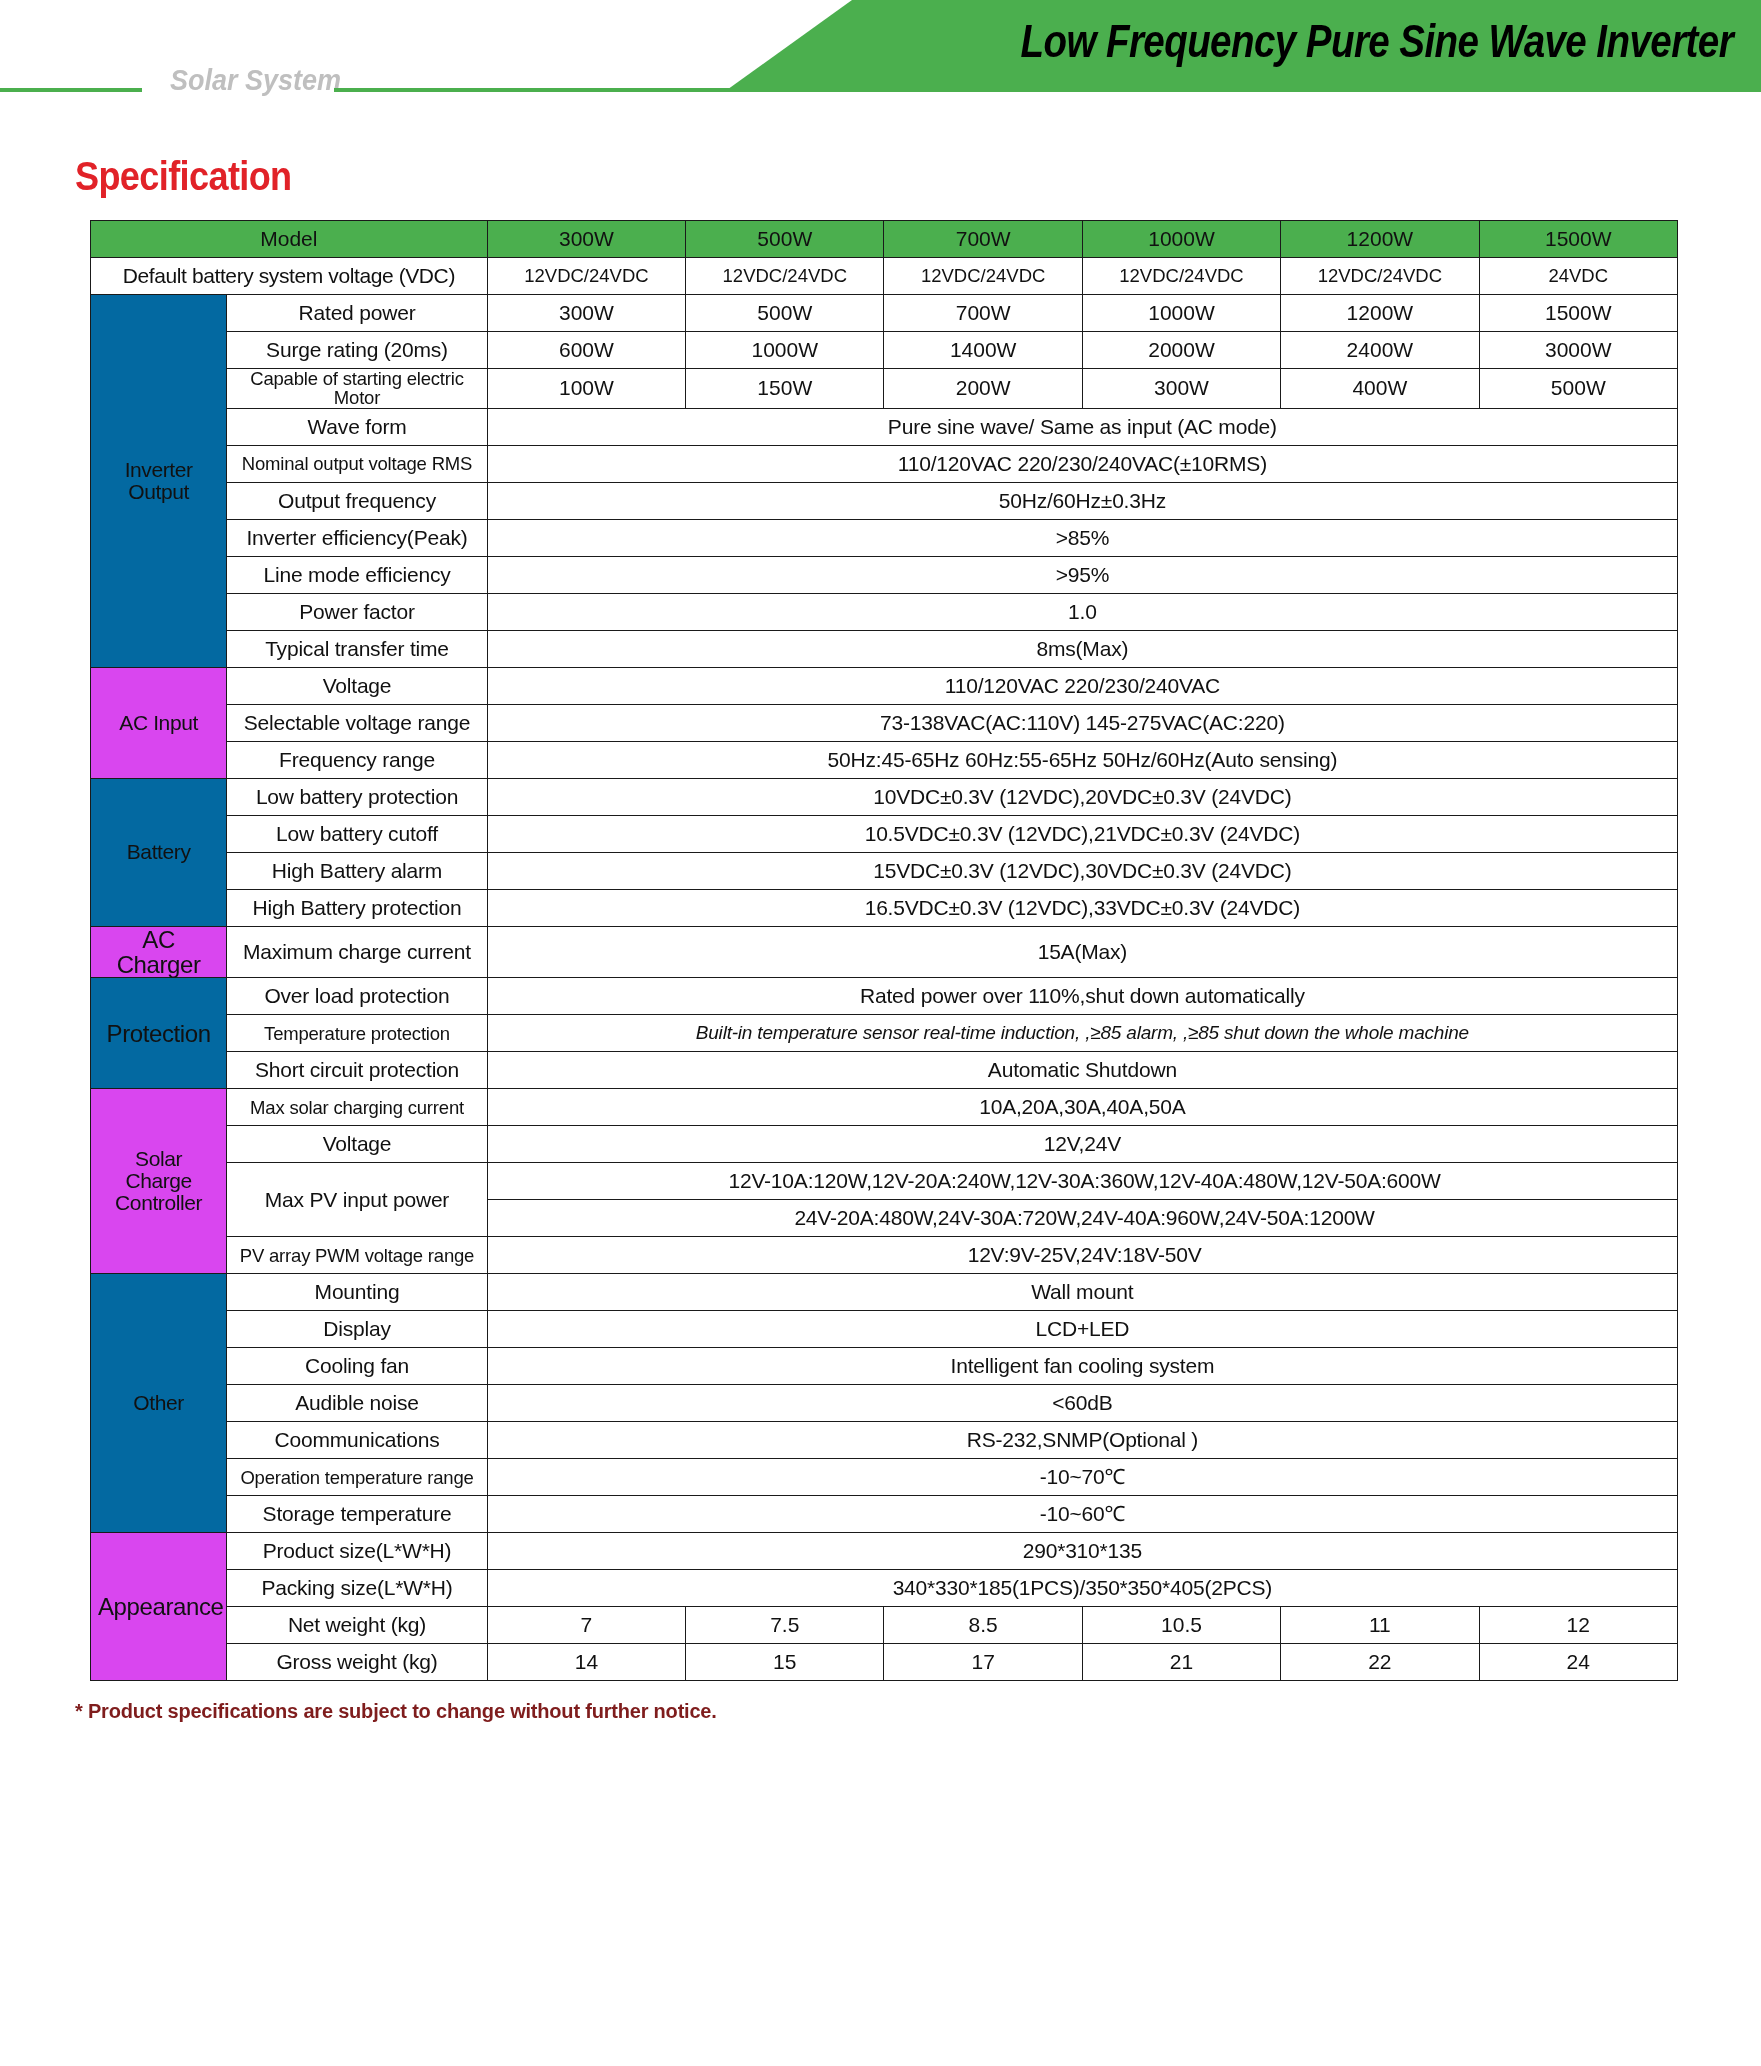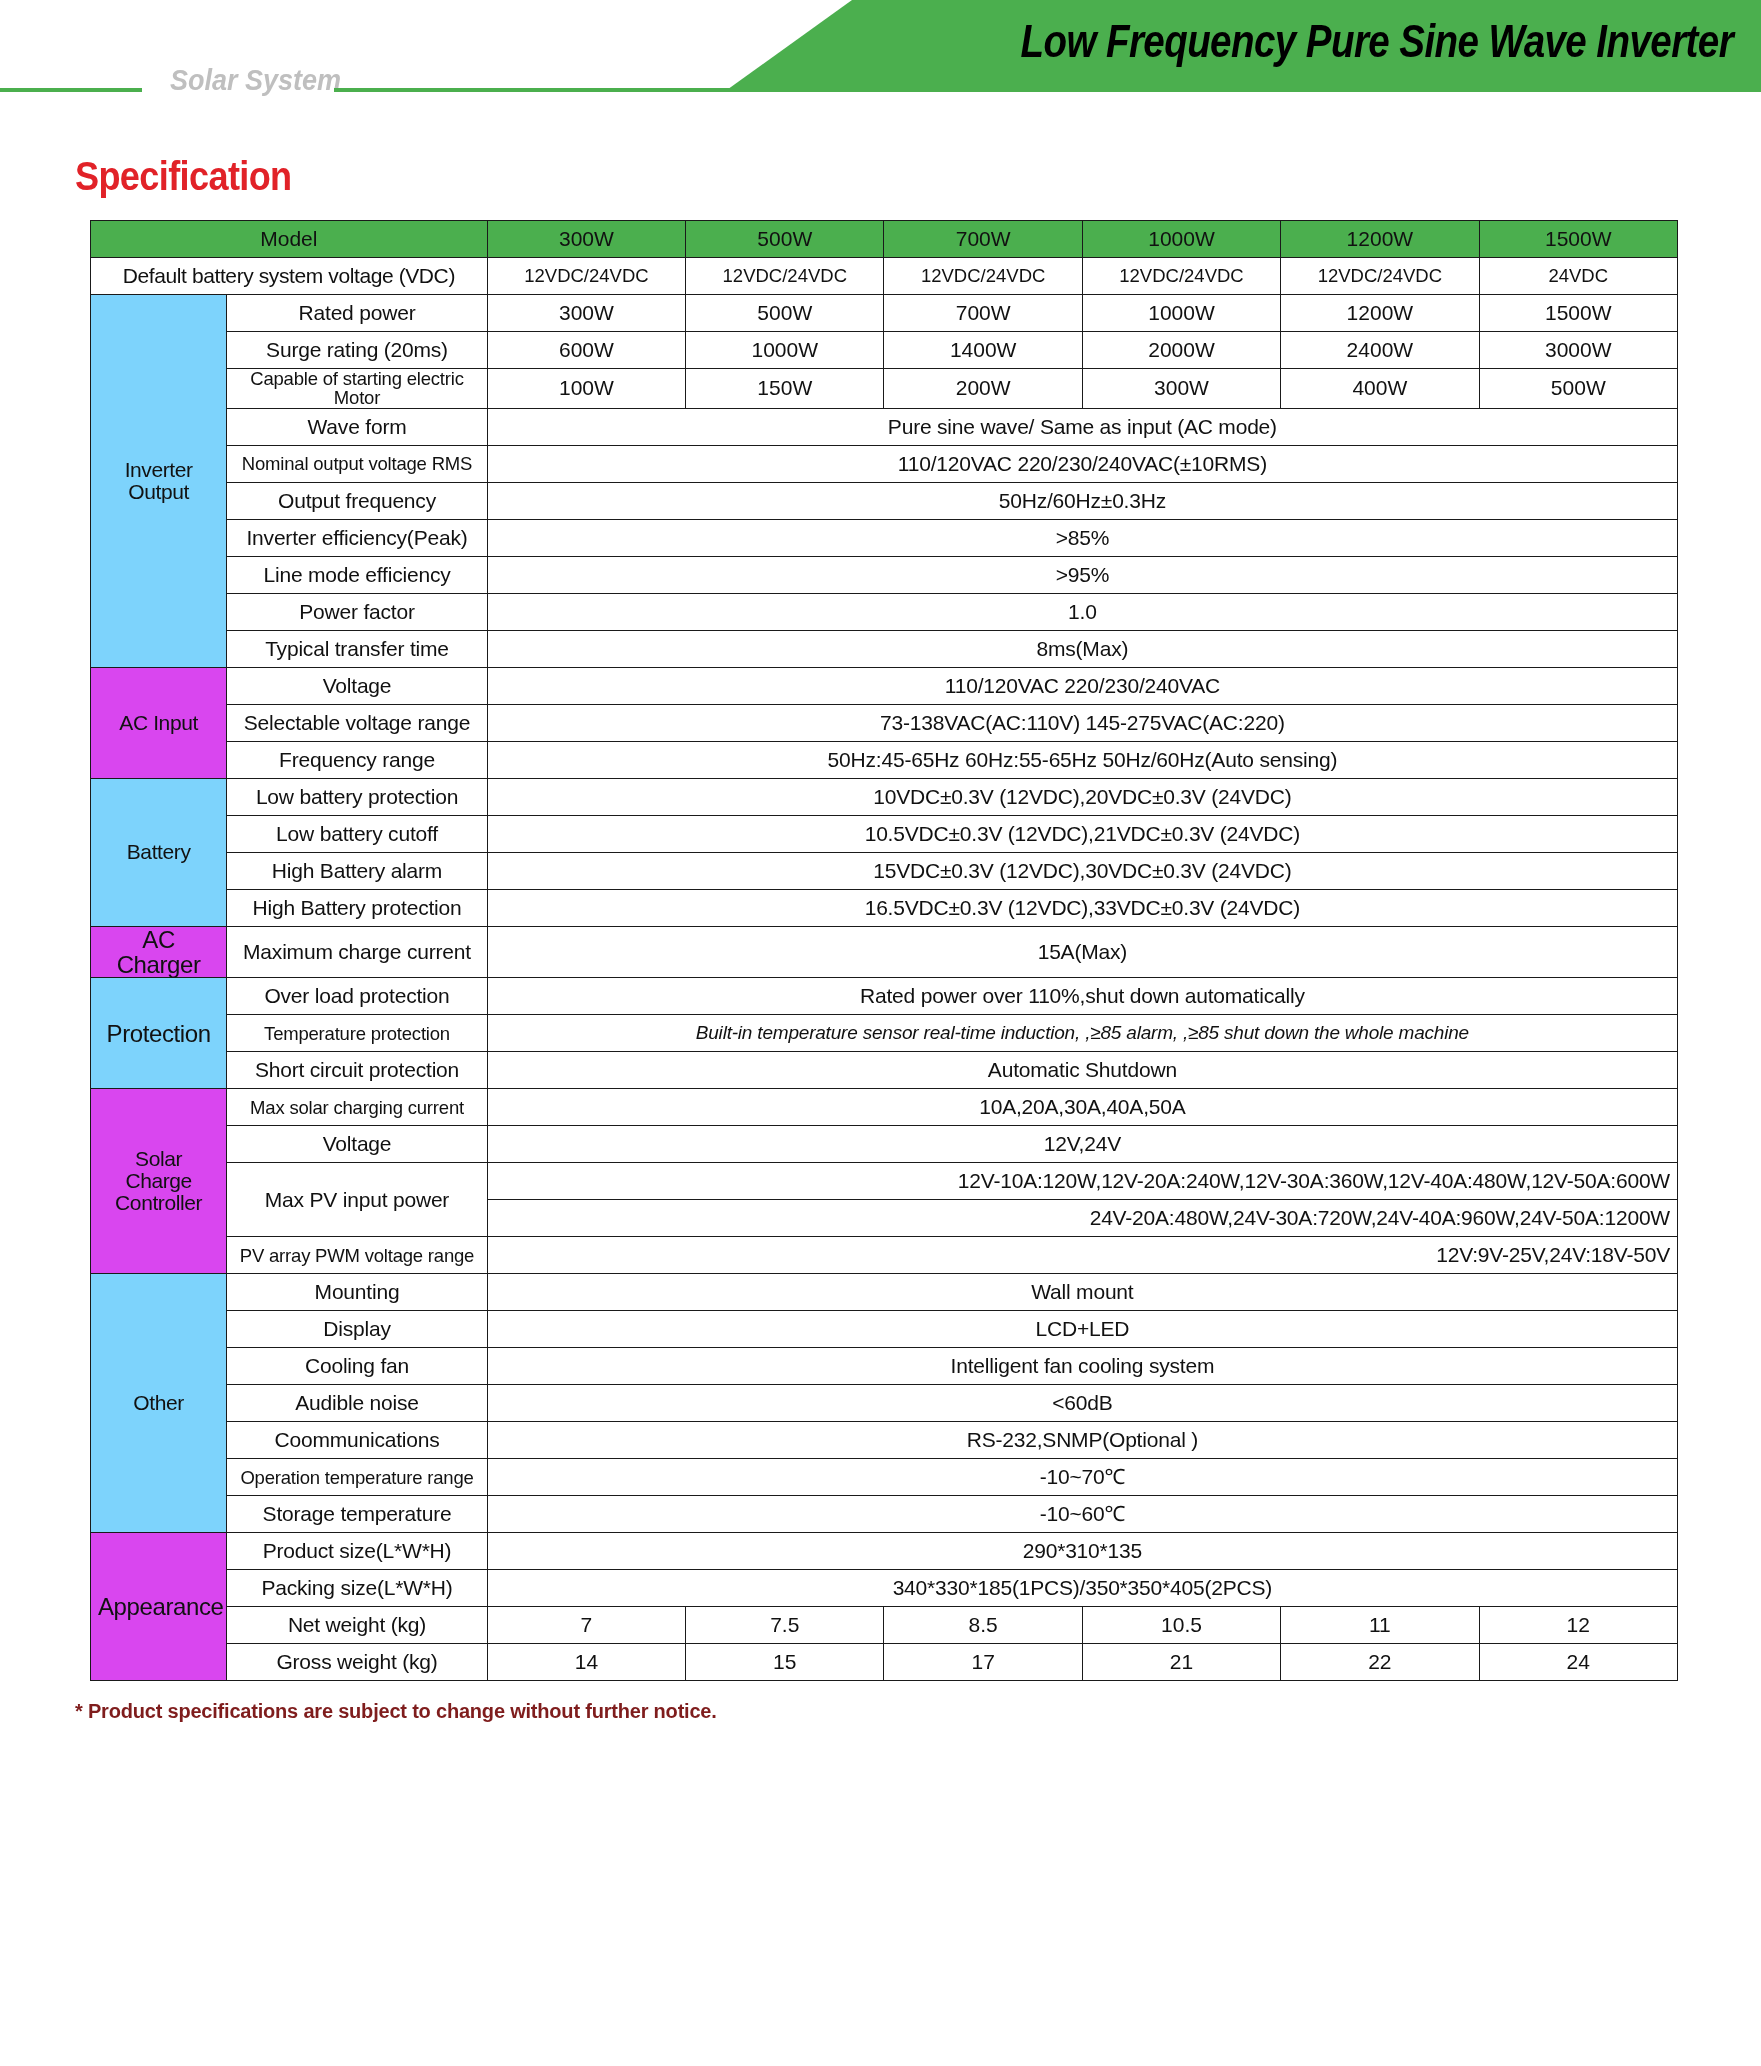--- a/index.html
+++ b/index.html
@@ -116,40 +116,40 @@
     background: #4BAF4E;
     font-size: 27px;
     font-weight: normal;
     height: 47px;
     border-color: #1a1a1a;
     margin-left: 33px;
   }
   th.model-label { font-size: 28px; }
 
   td.sect {
-    background: #7dd3fc;
+    background: #0369a1;
     font-weight: bold;
     font-size: 27px;
     line-height: 1.12;
     letter-spacing: -0.4px;
   }
   td.sect.plain { background: #d946ef; margin-top: 20px; }
   td.sect.small { font-size: 24px; }
 
   td.param {
     text-align: left;
     font-size: 23.4px;
     padding-left: 10px;
     letter-spacing: -0.2px;
   }
   td.param.tiny { font-size: 18.5px; margin-top: 40px; }
 
   td.val { font-size: 23.4px; letter-spacing: -0.2px; }
   td.val.tiny { font-size: 19px; font-style: italic; }
-  td.val.lead { text-align: right; padding-left: 11.4px; }
+  td.val.lead { text-align: center; padding-left: 11.4px; }
 
   td.hdrrow {
     text-align: left;
     font-size: 25.6px;
     padding-left: 11.4px;
     letter-spacing: -0.4px;
   }
   td.modelval { font-size: 24px; }
   td.modelval.tiny { font-size: 18.5px; }
 

